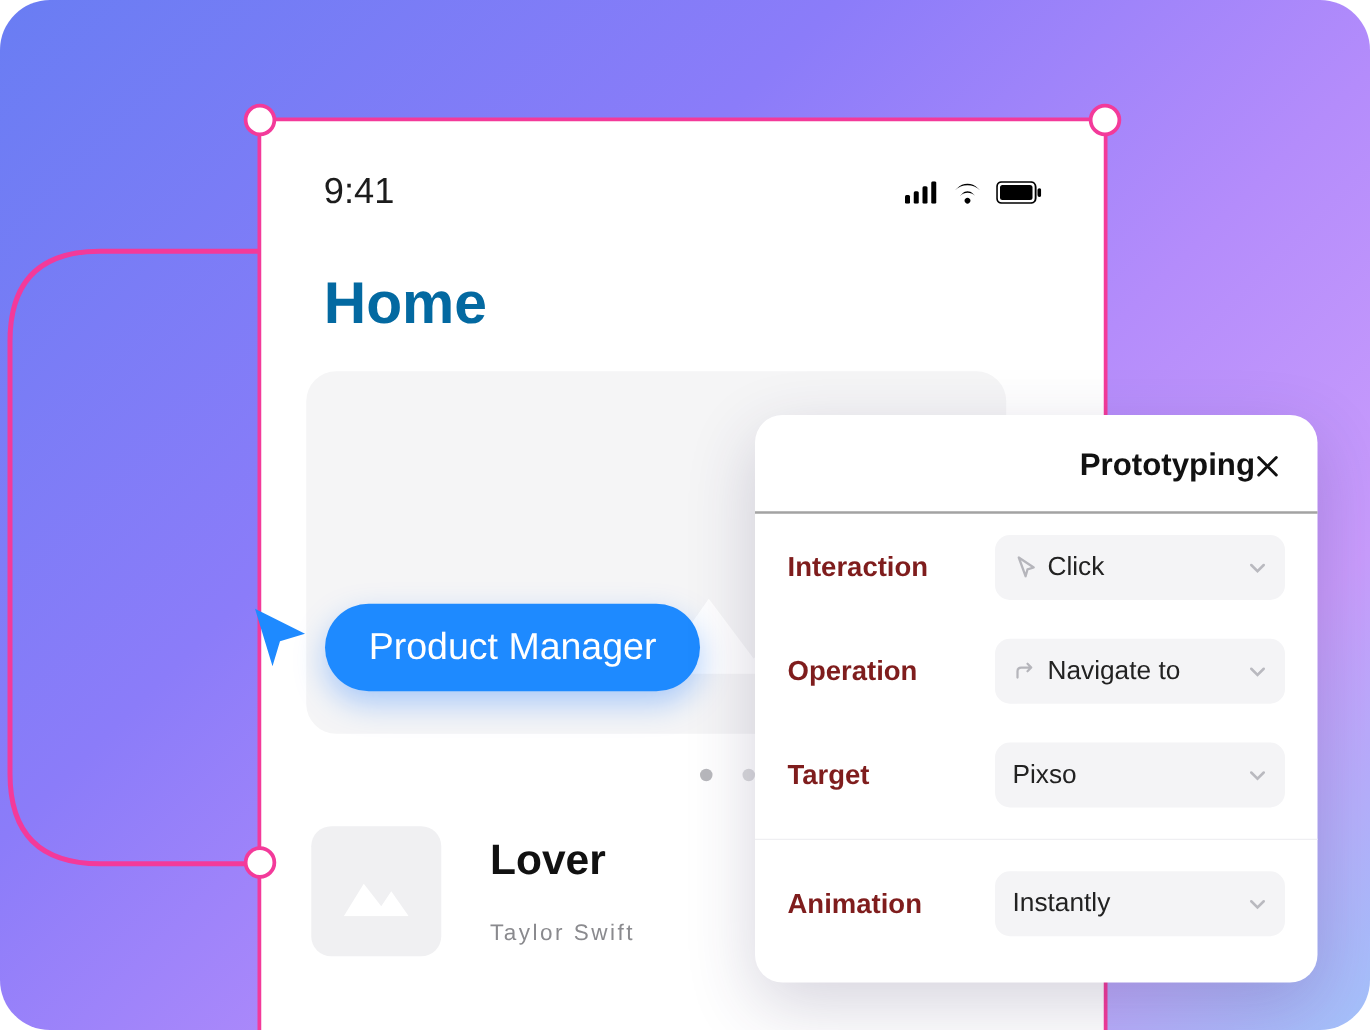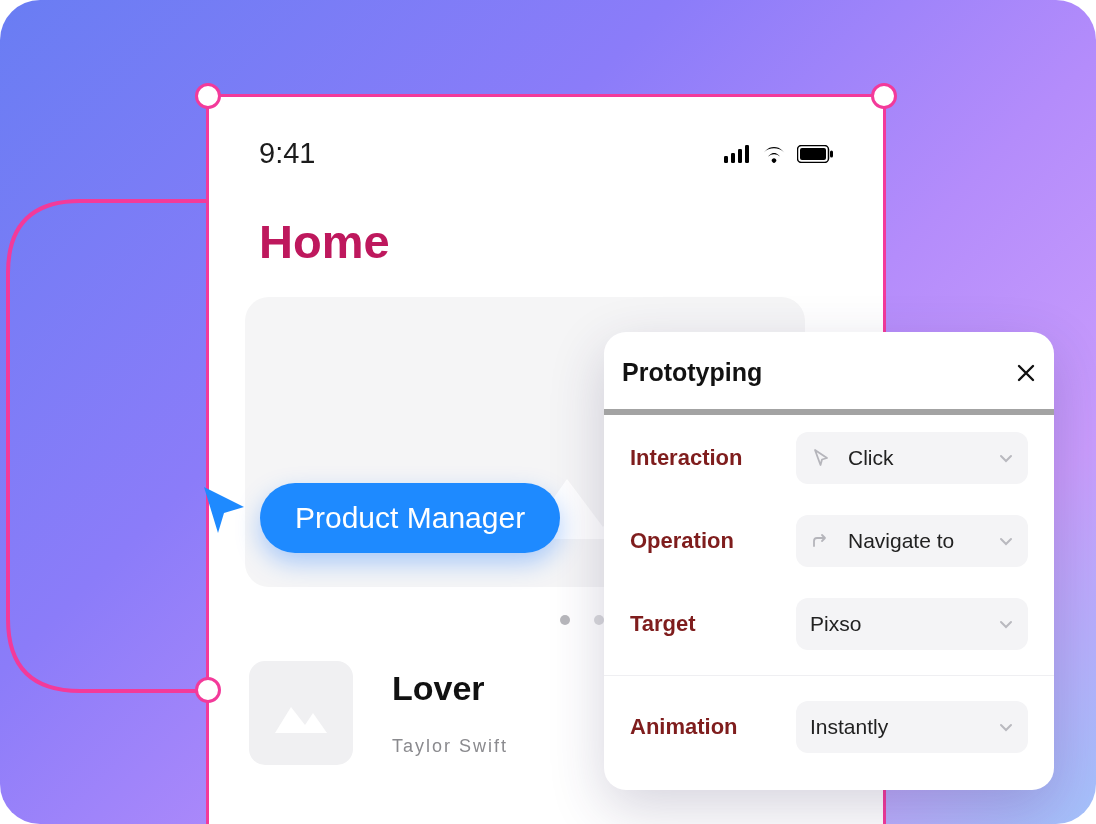--- a/index.html
+++ b/index.html
@@ -5,42 +5,42 @@
 *{margin:0;padding:0;box-sizing:border-box;-webkit-font-smoothing:antialiased}
 body{font-family:-apple-system,BlinkMacSystemFont,"Segoe UI",Helvetica,Arial,sans-serif;width:1096px;height:824px;overflow:hidden;background:#fff}
 .stage{position:relative;width:1096px;height:824px;border-radius:40px;background:linear-gradient(135deg,#697df3 0%,#8b7cf9 35%,#b48cfb 60%,#c99cfc 80%,#a3c2fa 100%);overflow:hidden}
 .connector{position:absolute;left:-40px;top:198px;width:300px;height:540px;pointer-events:none}
 .phone{position:absolute;left:206px;top:94px;width:680px;height:900px;background:#fff;border:3px solid #f33a9a;border-radius:4px}
 .handle{position:absolute;width:26px;height:26px;background:#fff;border:3px solid #f33a9a;border-radius:50%}
 .h-tl{left:-14px;top:-14px}.h-tr{right:-14px;top:-14px}.h-ml{left:-14px;top:580px}
 .statusbar{display:flex;justify-content:space-between;align-items:center;padding:40px 50px 0}
 .time{font-size:29px;font-weight:500;color:#1c1c1c}
 .status-icons{display:flex;align-items:center;gap:10px;color:#000}
-.page-title{font-size:47px;font-weight:800;color:#be185d;padding:44px 50px 28px}
+.page-title{font-size:47px;font-weight:800;color:#0369a1;padding:44px 50px 28px}
 .card{margin:0 36px;width:560px;height:290px;background:#f5f5f6;border-radius:24px;position:relative;overflow:hidden}
 .mtn{position:absolute;right:120px;bottom:48px}
 .dots{display:flex;gap:24px;justify-content:center;margin:28px 0 0 140px}
 .dot{width:10px;height:10px;border-radius:50%;background:#d9d9dc}
 .dot.active{background:#b8b8bc}
 .song-row{display:flex;align-items:center;gap:39px;margin:36px 0 0 40px}
 .thumb{width:104px;height:104px;background:#f0f0f2;border-radius:16px;display:flex;align-items:center;justify-content:center}
 .song-title{font-size:34px;font-weight:800;color:#111}
 .song-artist{font-size:18px;color:#8a8a8e;margin-top:28px;letter-spacing:2px}
 .cursor-pill{position:absolute;left:200px;top:483px}
 .cursor-arrow{position:absolute;left:0;top:0}
 .pill{margin-left:60px;background:#1e8aff;color:#fff;font-size:30px;font-weight:500;padding:18px 35px;border-radius:42px;box-shadow:0 10px 25px rgba(30,120,255,.35)}
 .panel{position:absolute;left:604px;top:332px;width:450px;background:#fff;border-radius:22px;box-shadow:0 18px 55px rgba(50,40,90,.2)}
-.panel-header{display:flex;justify-content:space-between;align-items:center;padding:26px 18px 22px;border-bottom:6px solid #a3a3a3}
+.panel-header{display:flex;justify-content:flex-end;align-items:center;padding:26px 30px 22px;border-bottom:2px solid #a3a3a3}
 .panel-title{font-size:25px;font-weight:700;color:#121212}
 .close{cursor:pointer;line-height:0}
 .prop-row{display:flex;align-items:center;justify-content:space-between;padding:17px 26px}
 .prop-row+.prop-row{padding-top:14px}
 .prop-label{font-size:22px;color:#7f1d1d;font-weight:700}
 .select{display:flex;align-items:center;gap:12px;background:#f4f4f6;border-radius:12px;padding:14px 14px;min-width:232px;justify-content:space-between;cursor:pointer}
-.select-inner{display:flex;align-items:center;gap:16px}
+.select-inner{display:flex;align-items:center;gap:6px}
 .select-text{font-size:21px;color:#222}
 .chev{flex-shrink:0}
 .divider{height:1px;background:#efeff2;margin:8px 0}
 </style>
 </head>
 <body>
 
 <div class="stage">
 
   <svg class="connector" viewBox="0 0 300 540">

